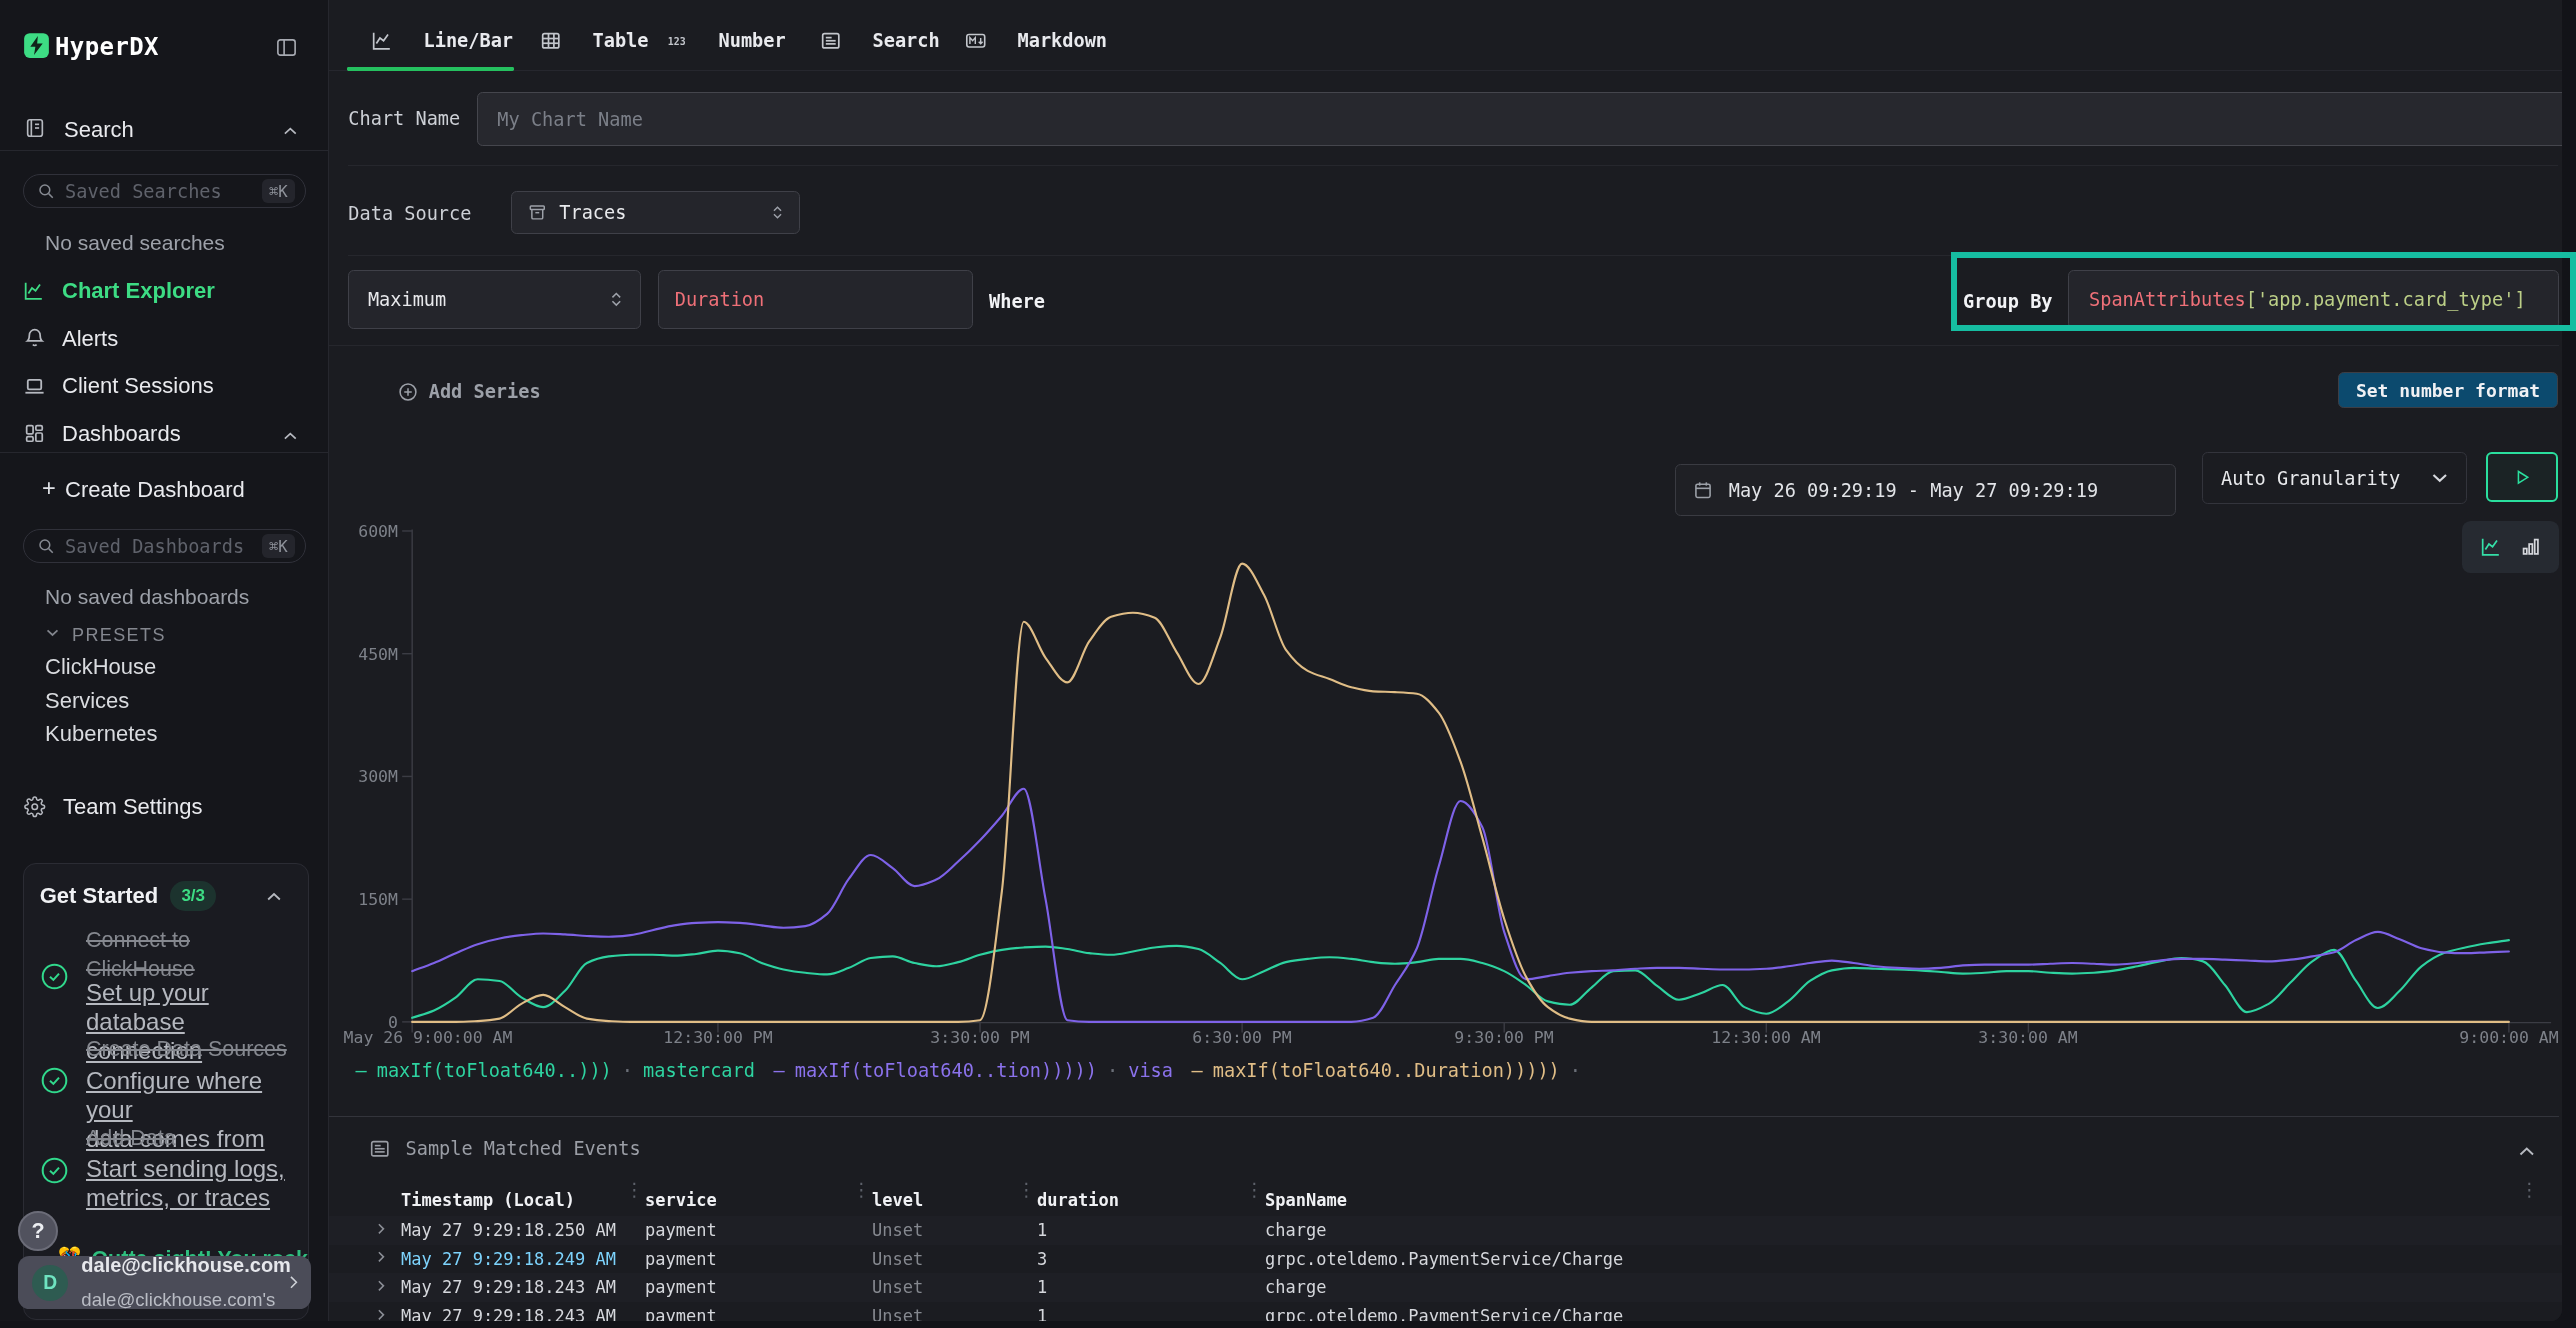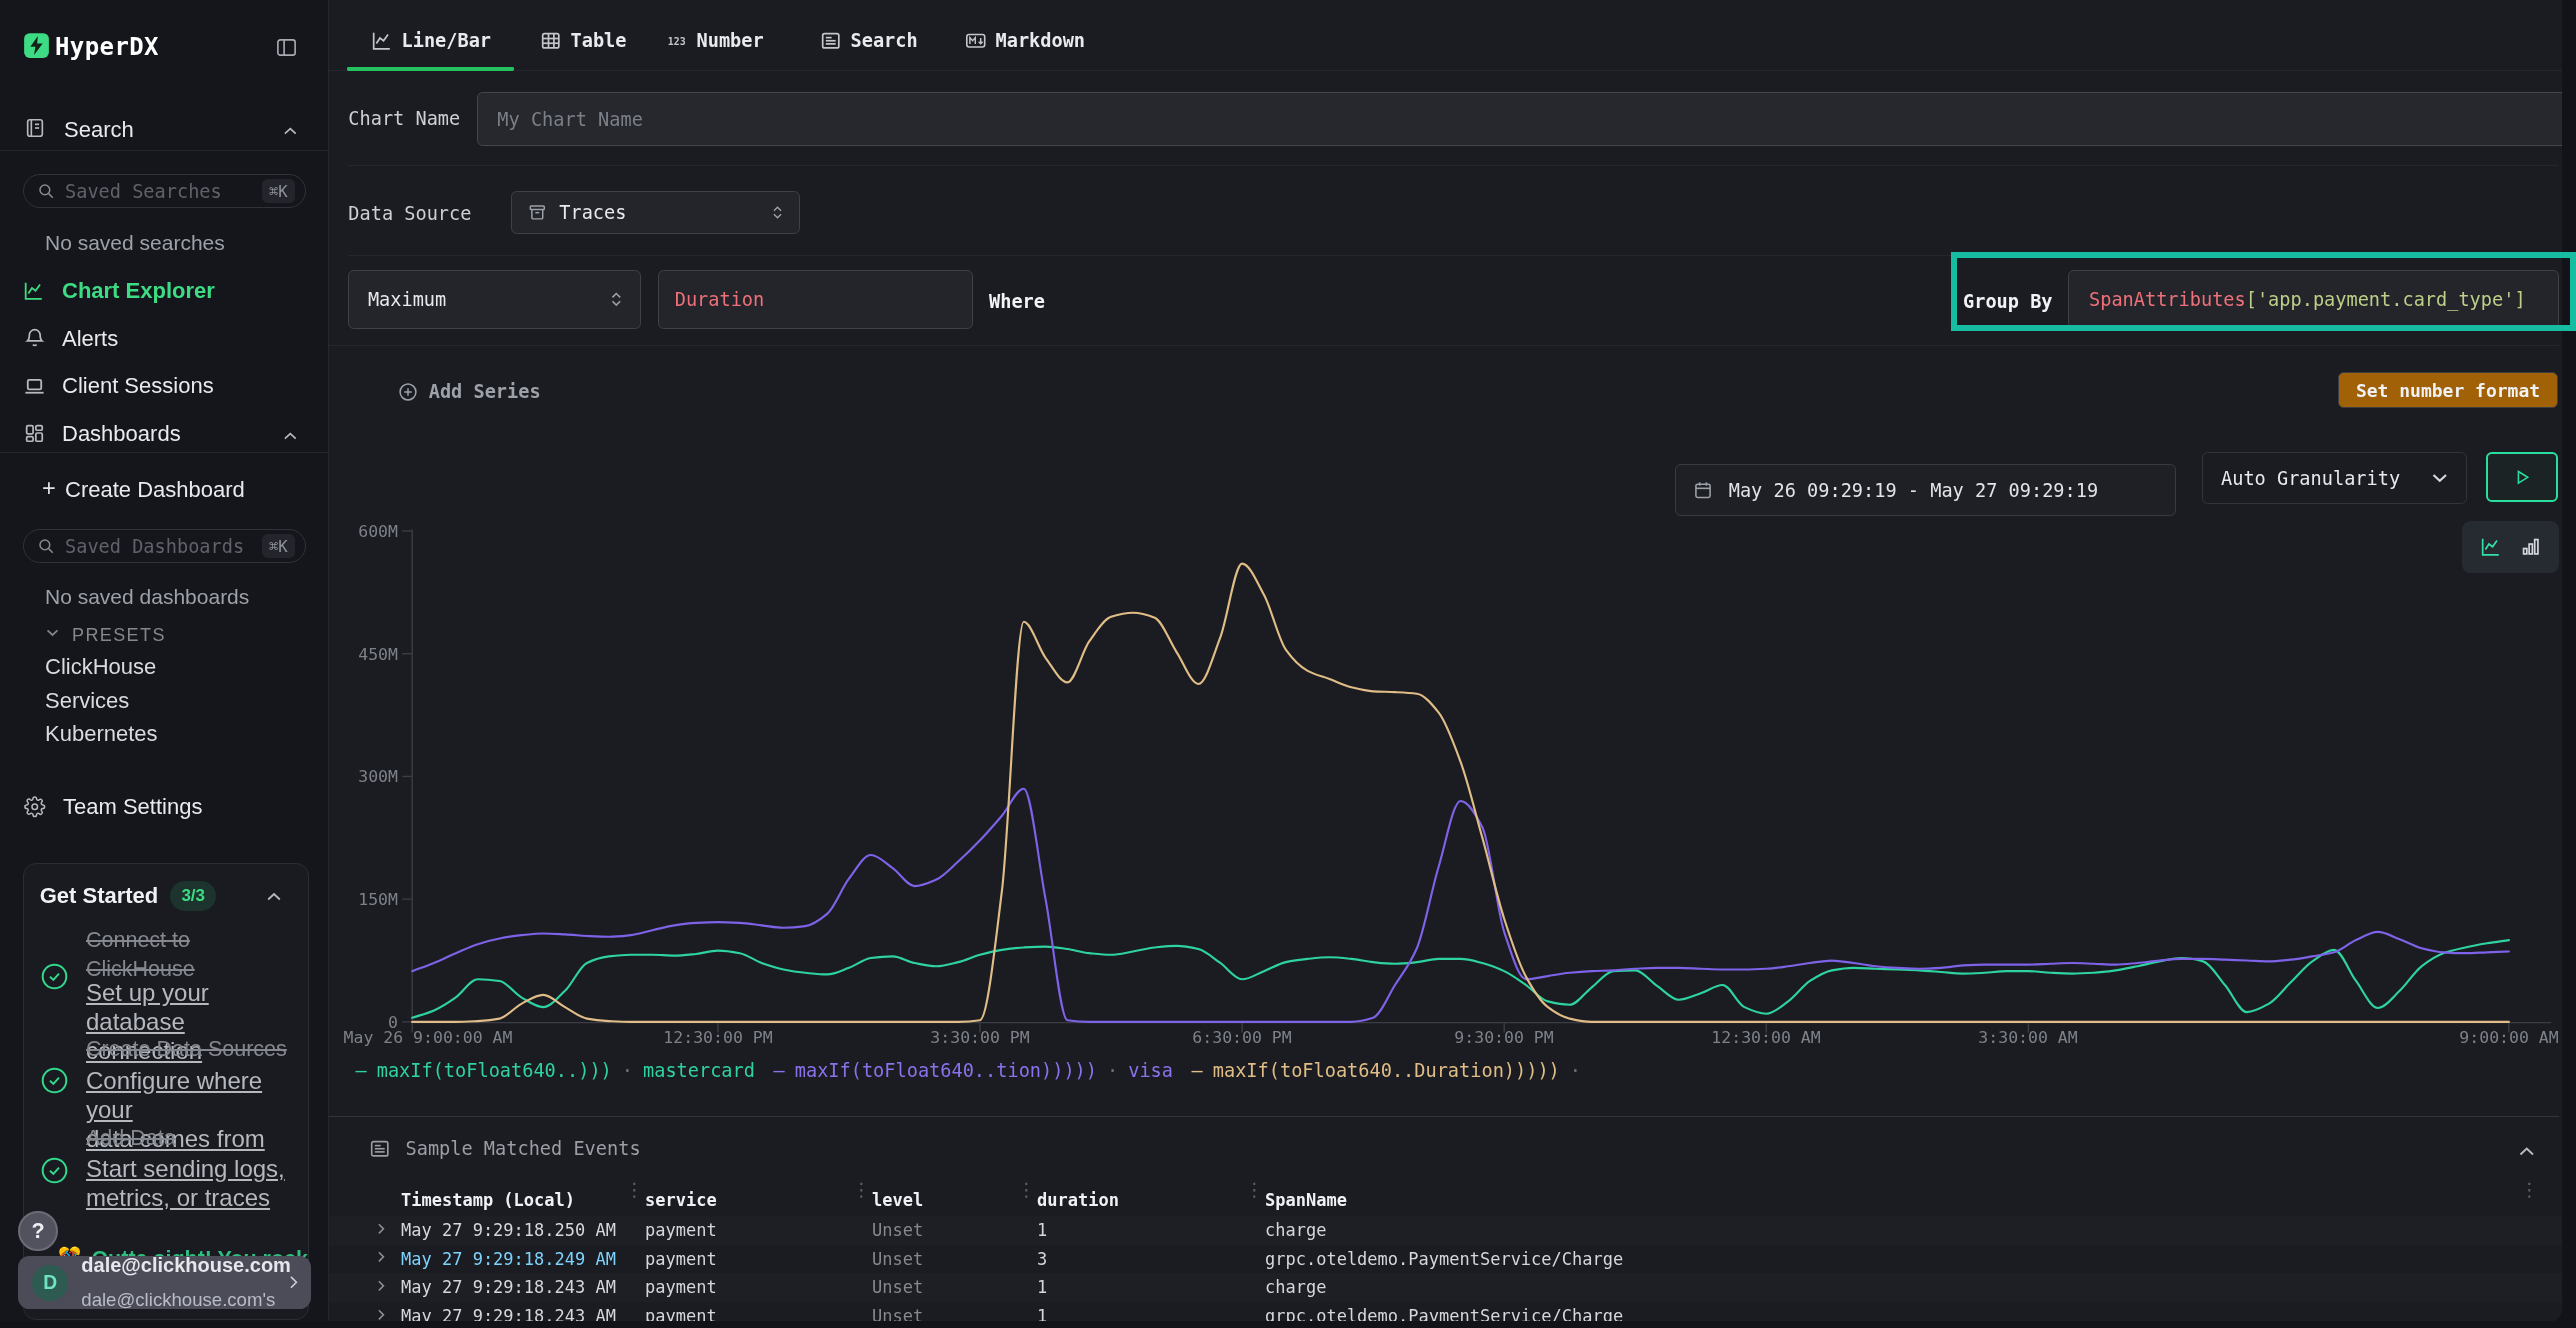--- a/index.html
+++ b/index.html
@@ -41,39 +41,39 @@
   #help-fab{position:absolute;left:18px;top:1211px;width:40px;height:40px;border-radius:50%;background:#51525e;border:2.1px solid #6b6c78;color:#eceef2;display:flex;align-items:center;justify-content:center;font-size:21.5px;font-weight:bold;}
   #celebration{position:absolute;left:56px;top:1246px;font-size:21.5px;font-weight:bold;white-space:nowrap;}
   #celebration .txt{color:#2fbf7f;text-decoration:line-through;margin-left:8.6px;}
   #user-footer{position:absolute;left:18px;top:1256px;width:293px;height:53px;border-radius:11.4px;background:#4b4c58;display:flex;align-items:center;padding:0 8.6px 0 14.3px;}
   #user-avatar{width:36px;height:36px;border-radius:50%;background:#2e5b51;color:#6fe3c0;font-weight:bold;font-size:19.3px;display:flex;align-items:center;justify-content:center;flex:none;}
   #user-meta{margin-left:13px;min-width:0;flex:1;}
   #user-email{font-size:20px;font-weight:bold;color:#e6e7ec;white-space:nowrap;}
   #user-sub{font-size:18.6px;color:#b9bcc4;white-space:nowrap;margin-top:12px;}
   
   #tabbar{position:absolute;left:0;top:0;width:2233px;height:71px;border-bottom:1.4px solid var(--border);}
-  .tab{position:absolute;top:6.4px;height:69px;display:flex;align-items:center;gap:9px;color:#e9eaee;}
+  .tab{position:absolute;top:6.4px;height:69px;display:flex;align-items:center;gap:31px;color:#e9eaee;}
   .tab .tlabel{font-family:var(--mono);font-size:18.6px;font-weight:bold;}
   .tab .tico{color:#c3c6cc;display:flex;}
   #tab-underline{position:absolute;left:18px;top:67px;width:167px;height:3.6px;background:var(--tab-green);border-radius:1.4px;}
   
   .mono-label{position:absolute;font-family:var(--mono);font-size:18.6px;color:#cdd0d6;}
   .mono-label-b{position:absolute;font-family:var(--mono);font-size:18.6px;font-weight:bold;color:#f2f3f6;}
   .field{position:absolute;border-radius:5.7px;background:var(--field-bg);border:1.4px solid var(--field-border);display:flex;align-items:center;font-family:var(--mono);font-size:18.6px;}
   #chart-name-input{left:148px;top:92px;width:2405px;height:54px;background:var(--input-bg);border-color:var(--input-border);}
   #chart-name-input .ph{color:#7b7f88;margin-left:19.3px;}
   #data-source-select{left:182px;top:191px;width:289px;height:43px;padding:0 13px 0 15.7px;color:#e8e9ec;gap:13px;}
   #agg-select{left:19.3px;top:270px;width:293px;height:59px;padding:0 14.3px 0 18.6px;color:#e8e9ec;}
   #field-box{left:329px;top:270px;width:315px;height:59px;padding:0 14.3px 0 15.7px;color:var(--red);}
   #where-input{left:733px;top:270px;width:879px;height:59px;padding:0 15.7px 0 21.5px;color:#e2e4e8;}
   #groupby-box{left:1739px;top:270px;width:491px;height:59px;padding:0 14.3px 0 20px;}
   .updown{margin-left:auto;color:#9da1a9;}
   #annotation-rect{position:absolute;left:1951px;top:252px;width:625px;height:79px;border:6.4px solid var(--annotation);pointer-events:none;z-index:5;}
   #add-series{position:absolute;left:69px;top:381px;display:flex;align-items:center;gap:10.7px;color:#9da1a9;font-family:var(--mono);font-size:18.6px;font-weight:bold;}
-  #set-number-format{position:absolute;left:2009px;top:372px;width:220px;height:36px;border:1.4px solid #3d3e45;background:#a16207;border-radius:5.7px;color:#f0f1f4;font-family:var(--mono);font-weight:bold;font-size:18px;display:flex;align-items:center;justify-content:center;}
+  #set-number-format{position:absolute;left:2009px;top:372px;width:220px;height:36px;border:1.4px solid #3d3e45;background:#0c4a6e;border-radius:5.7px;color:#f0f1f4;font-family:var(--mono);font-weight:bold;font-size:18px;display:flex;align-items:center;justify-content:center;}
   #date-range{position:absolute;left:1346px;top:452px;width:501px;height:52px;border:1.4px solid #3a3b42;border-radius:5.7px;background:#1f2025;display:flex;align-items:center;gap:15.7px;padding:0 17px;color:#e2e4e8;font-family:var(--mono);font-size:18.6px;margin-top:12px;}
   #granularity{position:absolute;left:1873px;top:452px;width:265px;height:52px;border:1.4px solid #33343c;border-radius:5.7px;display:flex;align-items:center;justify-content:space-between;padding:0 15.7px 0 18px;color:#e8e9ec;font-family:var(--mono);font-size:18.6px;}
   #play-btn{position:absolute;left:2157px;top:452px;width:72px;height:50px;border:2.1px solid #2adf9e;border-radius:5.7px;background:rgba(42,223,158,.04);display:flex;align-items:center;justify-content:center;color:#2adf9e;}
   #chart-type-toggle{position:absolute;left:2133px;top:521px;width:97px;height:52px;background:#262a31;border-radius:8.6px;display:flex;align-items:center;justify-content:center;gap:18.6px;}
   
   #chart-svg{position:absolute;left:0;top:0;width:2233px;height:1321px;pointer-events:none;}
   .ytick-label{position:absolute;font-family:var(--mono);font-size:16.5px;color:#7d8189;text-align:right;width:86px;transform:translateY(-50%);}
   .xtick-label{position:absolute;font-family:var(--mono);font-size:16.5px;color:#7d8189;white-space:nowrap;transform:translateX(-50%);top:1028px;}
   #legend{position:absolute;left:26.5px;top:1060px;display:flex;align-items:center;gap:18.6px;font-family:var(--mono);font-size:18.6px;white-space:nowrap;}
   .leg-item{display:flex;align-items:center;gap:10px;}

